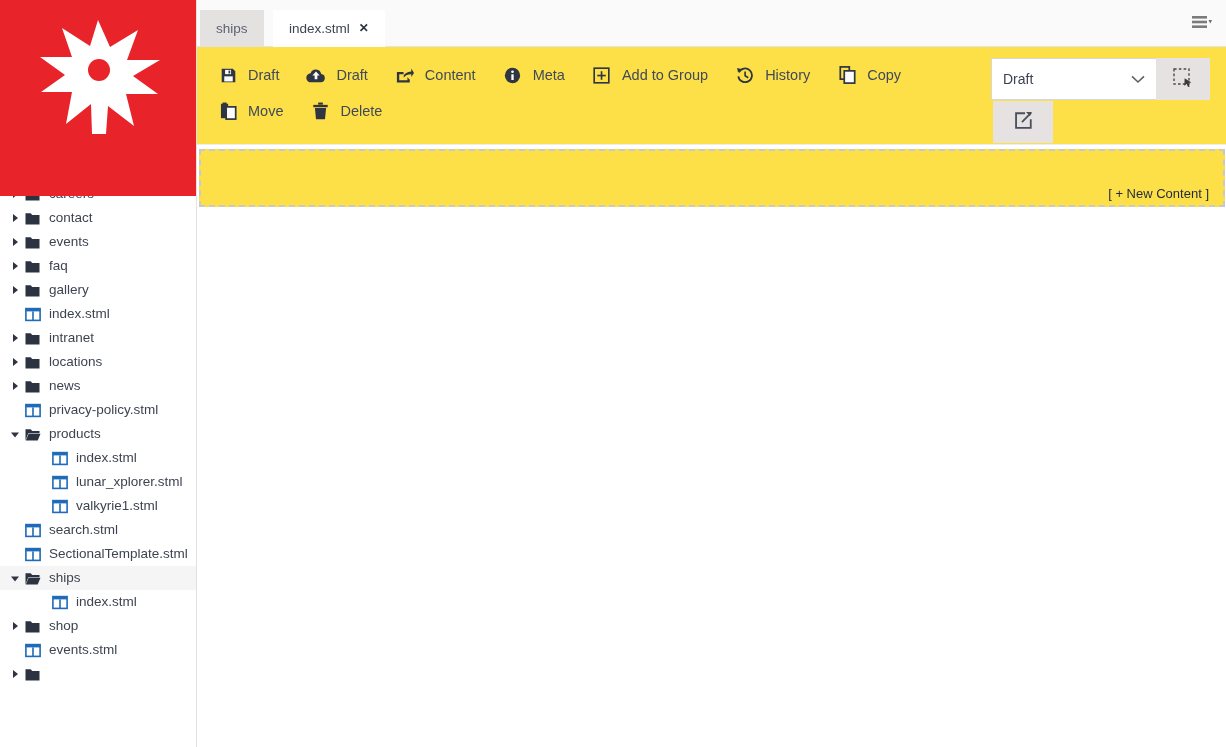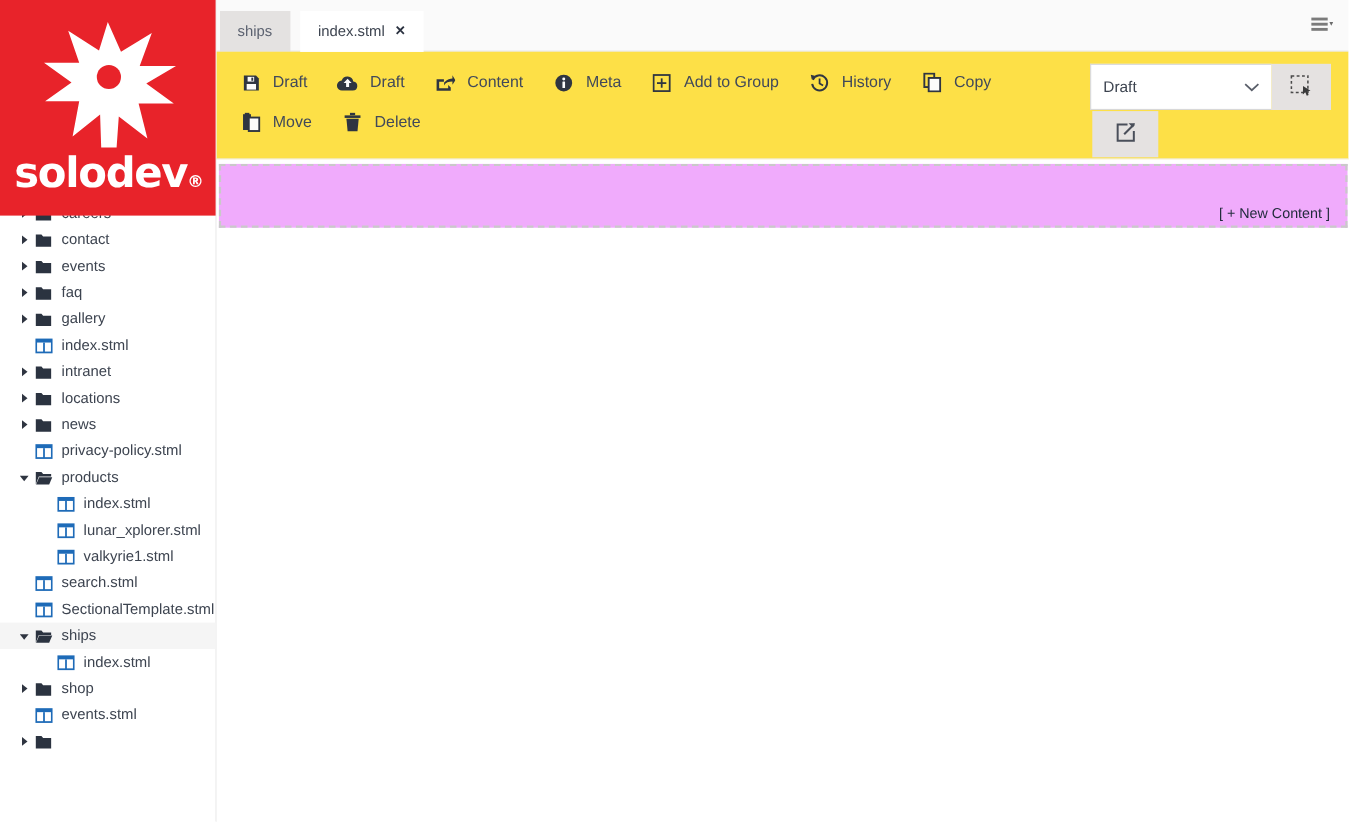--- a/index.html
+++ b/index.html
@@ -115,21 +115,21 @@
   }
   .tree-icon svg { display: block; }
 
   .tree-label {
     font-size: 13.5px;
     color: #3d4450;
     line-height: 1;
   }
 
   
-  .lvl1 { padding-left: 14px; }
+  .lvl1 { padding-left: 7px; }
   .lvl2 { padding-left: 34px; }
 
   
   .main {
     position: absolute;
     left: 197px;
     top: 0;
     width: 1029px;
     height: 747px;
     background: #ffffff;
@@ -286,21 +286,21 @@
     height: 602px;
     background: #ffffff;
     padding-top: 4px;
     box-sizing: border-box;
   }
 
   .dropzone {
     position: relative;
     margin: 0 1px 0 2px;
     height: 58px;
-    background: #f0abfc;
+    background: #fde047;
     border: 2px dashed #c9c9c9;
     box-sizing: border-box;
   }
 
   .new-content-link {
     position: absolute;
     right: 14px;
     bottom: 4px;
     font-size: 13px;
     color: #1f2a3a;
@@ -573,21 +573,20 @@
           </span>
           <span class="tree-label"></span>
         </div>
       </div>
 
     <div class="brand">
       <svg class="brand-star" viewBox="0 0 130 120">
         <path fill="#ffffff" d="M64 4 L76 31 L104 14 L93 44 L126 44 L99 60 L124 78 L92 78 L100 110 L74 90 L72 118 L58 118 L57 88 L32 108 L38 76 L7 76 L31 59 L6 41 L38 41 L28 12 L56 30 Z"></path>
         <circle cx="65" cy="54" r="11" fill="#e8232a"></circle>
       </svg>
-      <span class="brand-word"><span>solodev</span><span class="reg">®</span></span>
     </div>
   </div>
 
   <div class="main">
 
     <div class="tabbar">
       <div class="tab inactive">
         <span>ships</span>
       </div>
       <div class="tab active">

